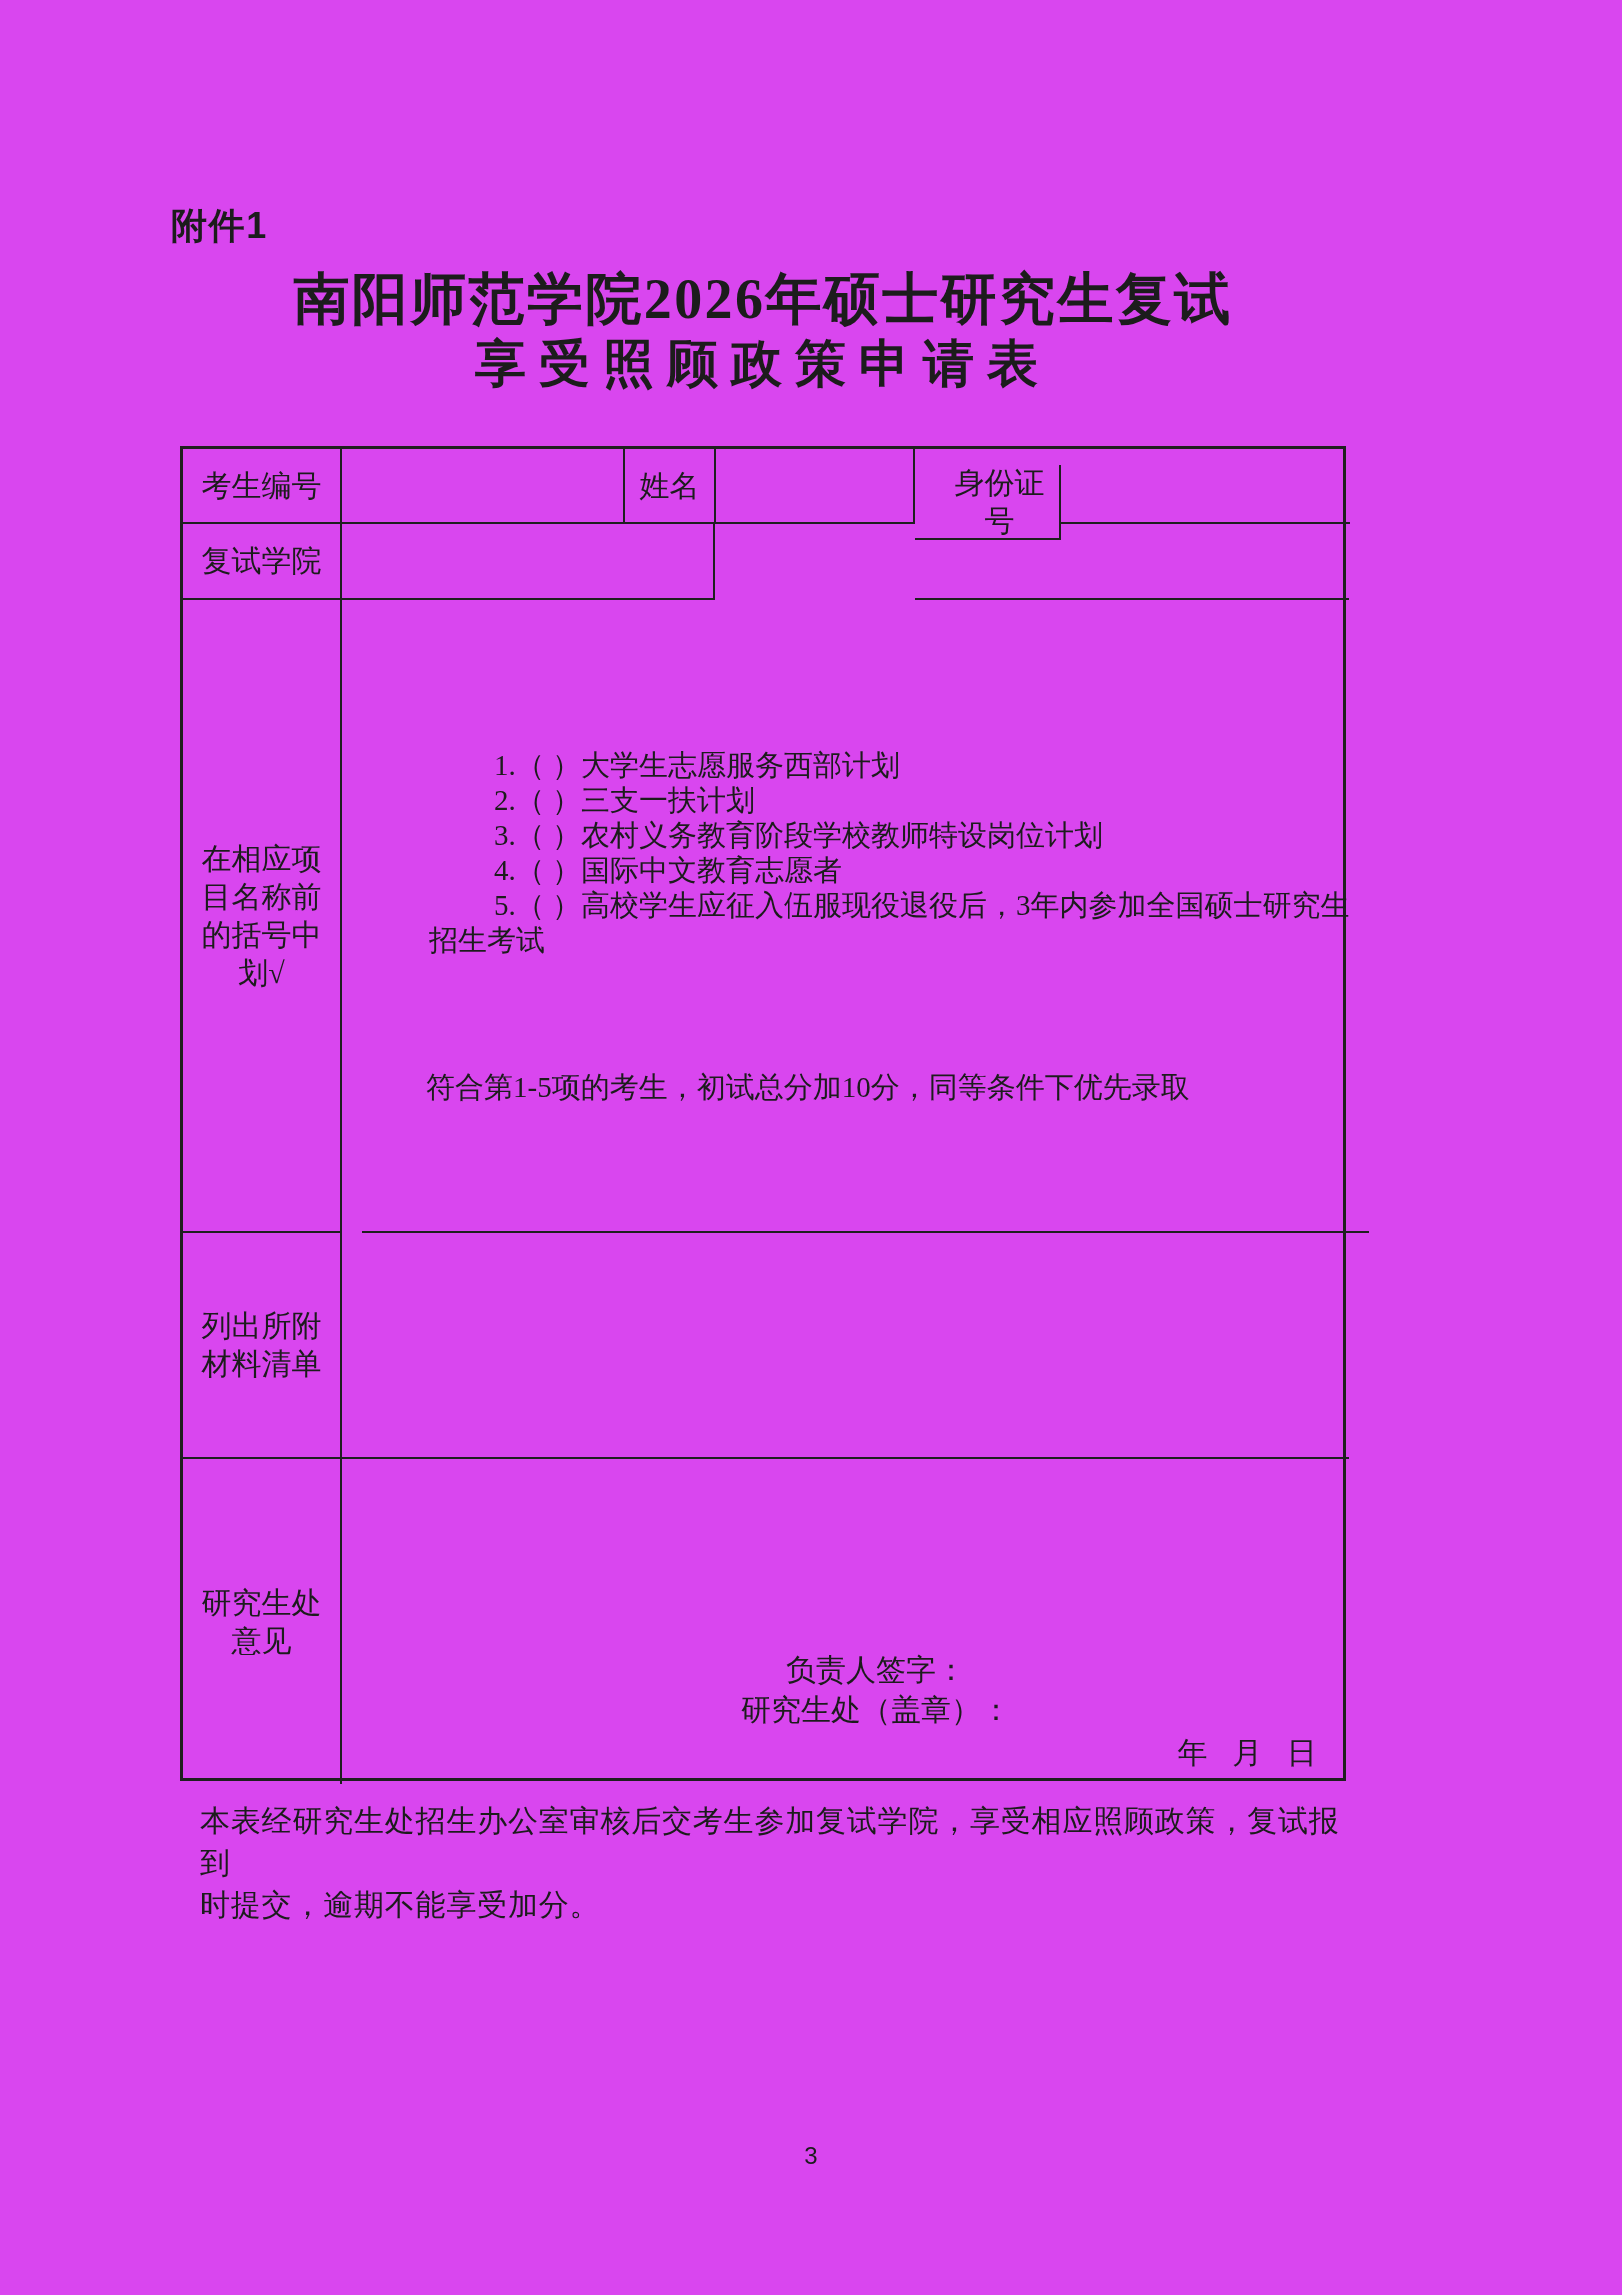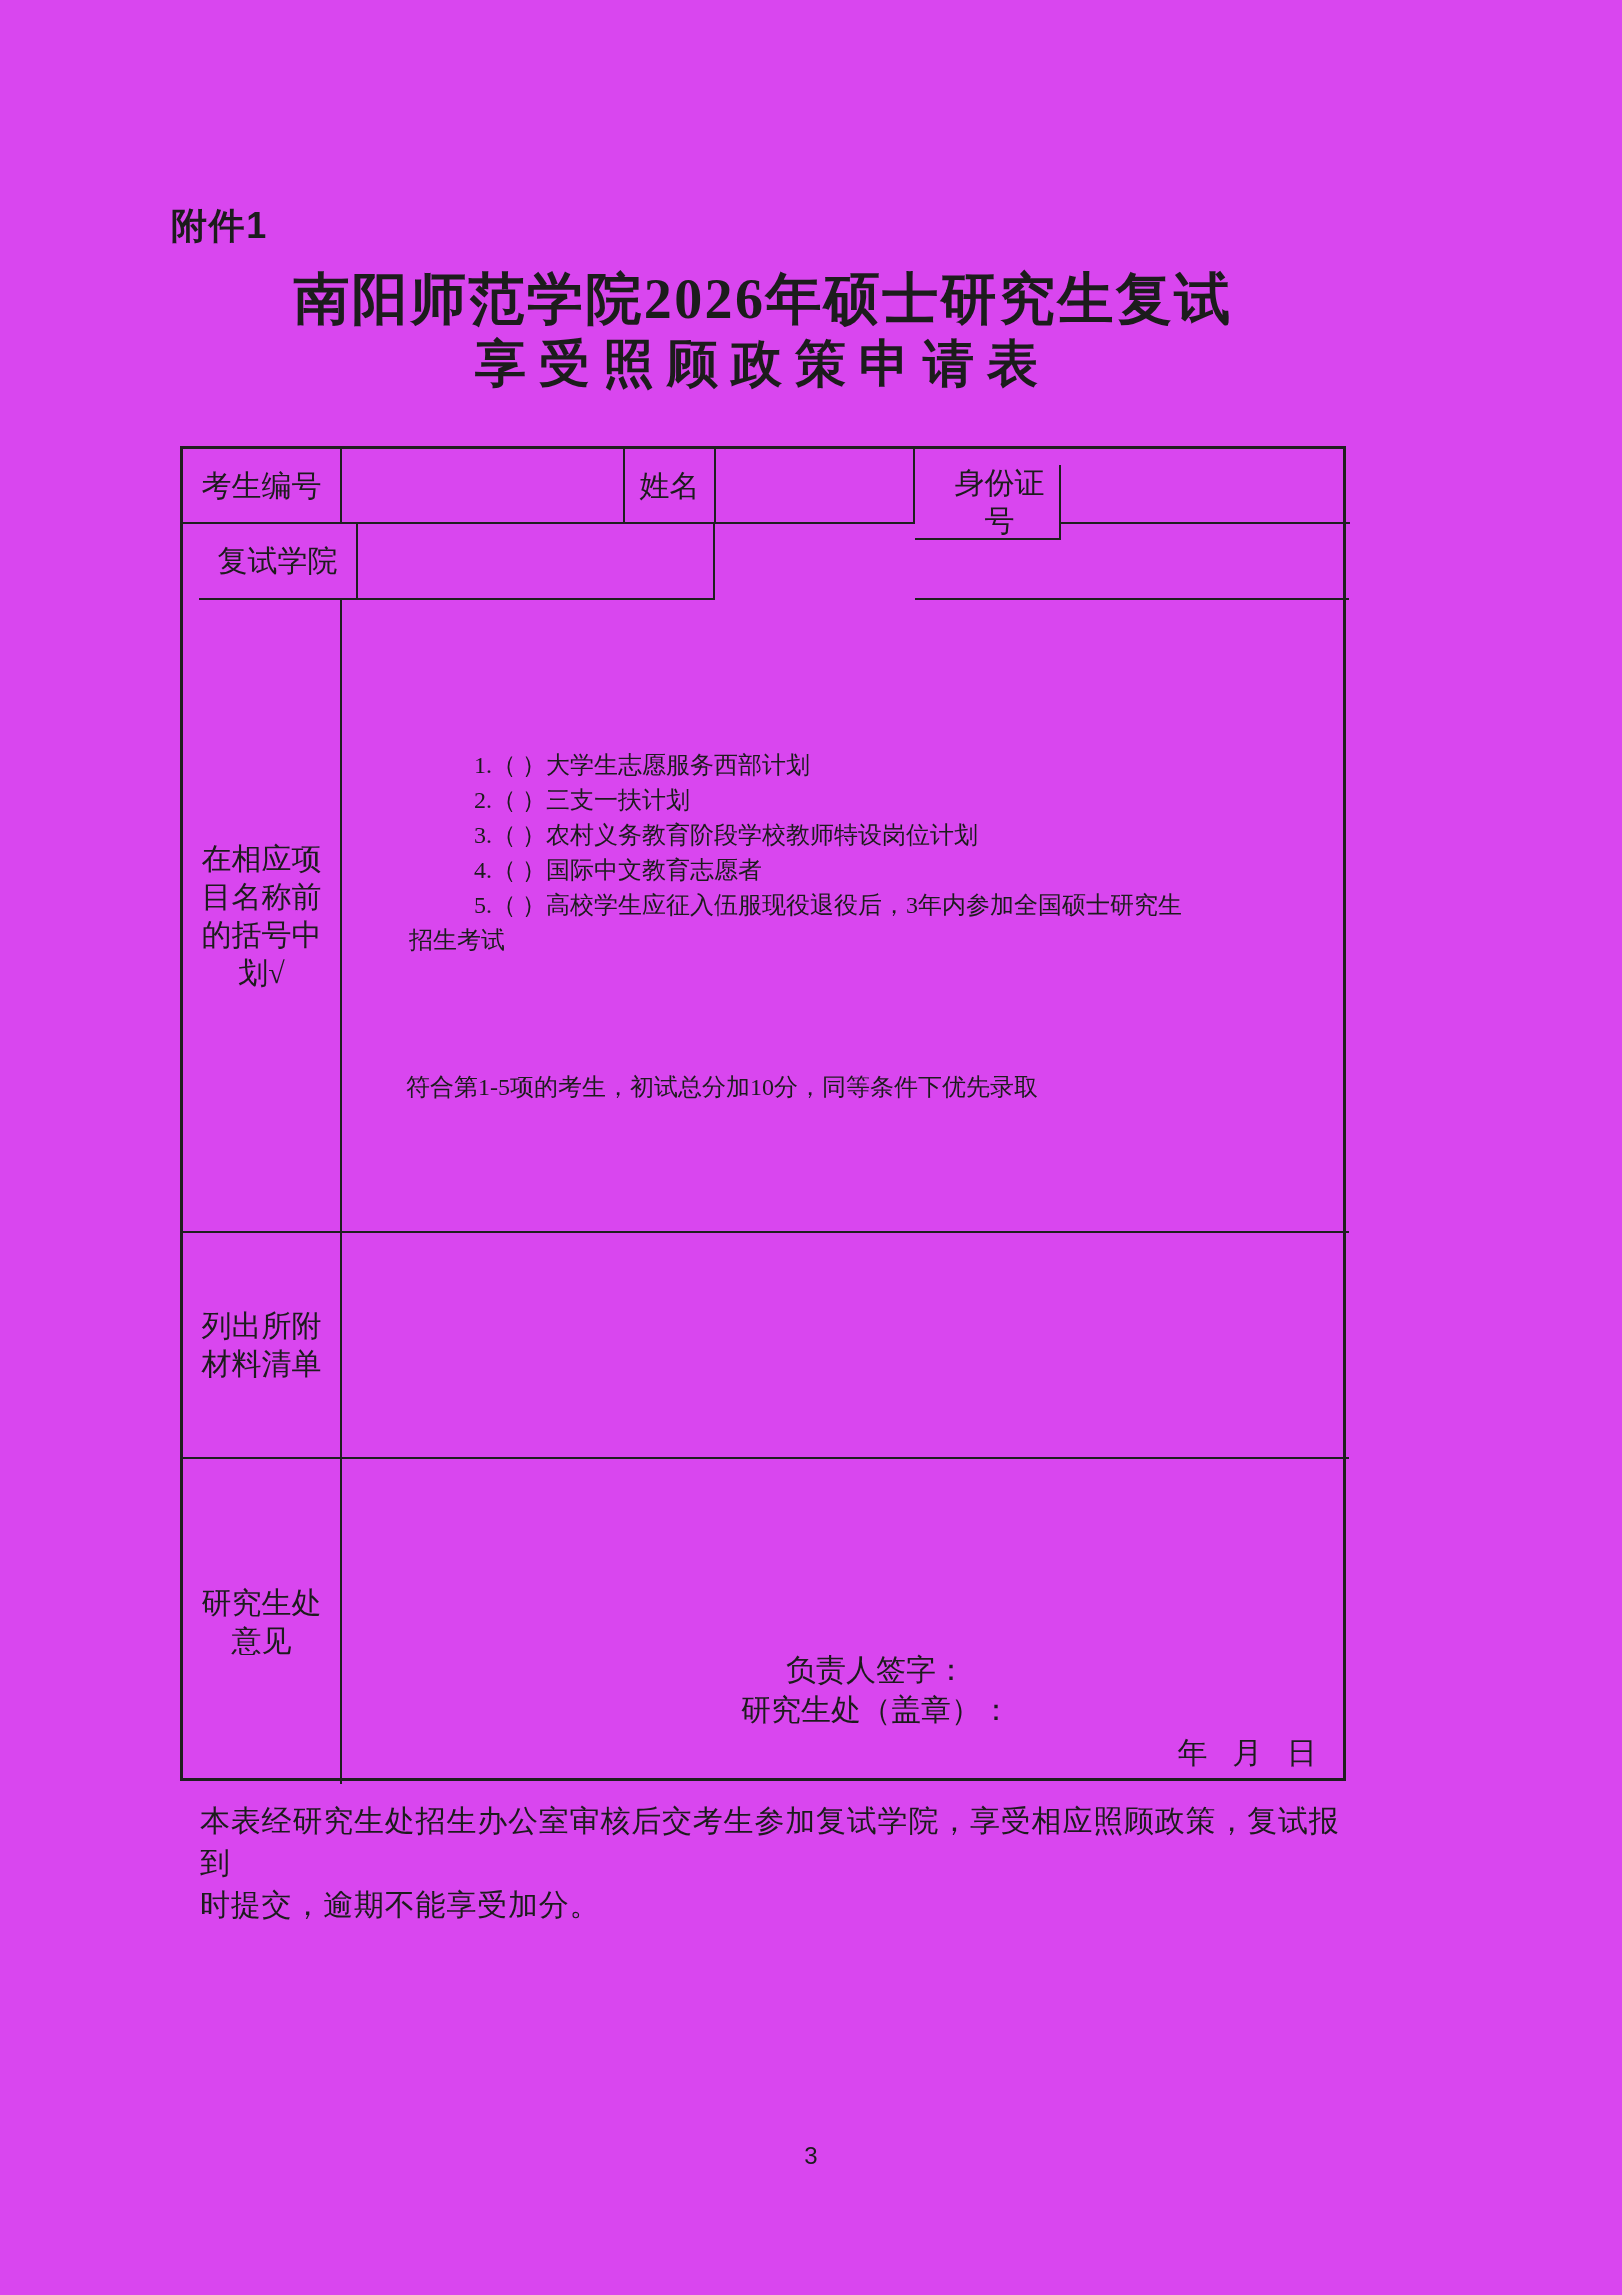--- a/index.html
+++ b/index.html
@@ -61,21 +61,22 @@
   .cell.label-cell {
     display: flex;
     align-items: center;
     justify-content: center;
     text-align: center;
     line-height: 38px;
   }
   .policy-content {
     padding: 148px 24px 8px 0;
     line-height: 35px;
-    font-size: 24px;
+    font-size: 29px;
+    margin-left: 20px;
   }
   .policy-item {
     margin-left: 132px;
     white-space: nowrap;
   }
   .policy-continuation {
     margin-left: 67px;
   }
   .bonus-note {
     margin-left: 64px;
@@ -136,21 +137,21 @@
 
   <div class="form-table">
 
     <div class="cell label-cell" style="left:0; top:0; width:159px; height:75px;">考生编号</div>
     <div class="cell" style="left:159px; top:0; width:283px; height:75px;"></div>
     <div class="cell label-cell" style="left:442px; top:0; width:91px; height:75px;">姓名</div>
     <div class="cell" style="left:532px; top:0; width:200px; height:75px;"></div>
     <div class="cell label-cell" style="left:732px; top:16px; width:146px; height:75px;padding-left:25px;">身份证号</div>
     <div class="cell no-right" style="left:878px; top:0; width:289px; height:75px;"></div>
 
-    <div class="cell label-cell" style="left:16px; top:75px; width:159px; height:76px;">复试学院</div>
+    <div class="cell label-cell" style="left:0; top:75px; width:159px; height:76px;">复试学院</div>
     <div class="cell" style="left:159px; top:75px; width:373px; height:76px;"></div>
     <div class="cell no-right" style="left:732px; top:75px; width:434px; height:76px;"></div>
 
     <div class="cell label-cell" style="left:0; top:151px; width:159px; height:633px;">
       <div>
         <div>在相应项</div>
         <div>目名称前</div>
         <div>的括号中</div>
         <div>划√</div>
       </div>

